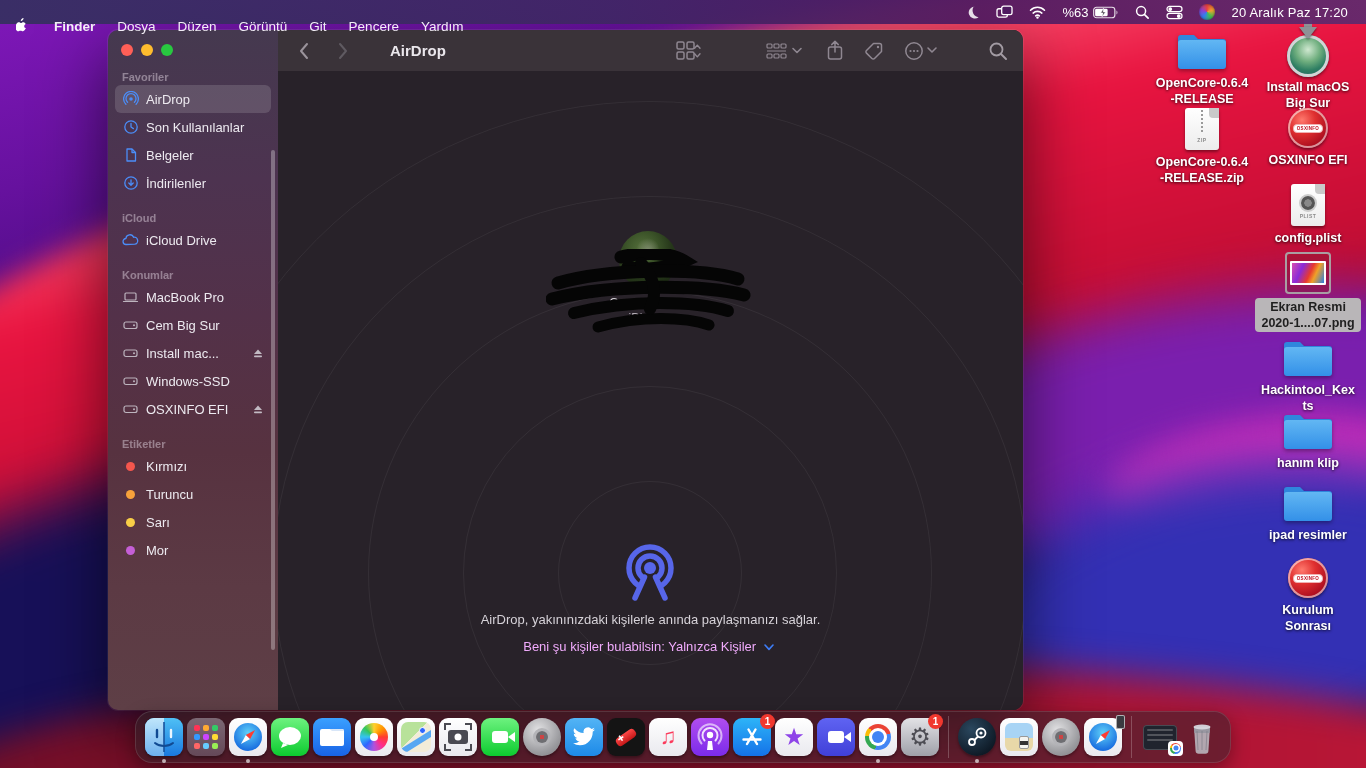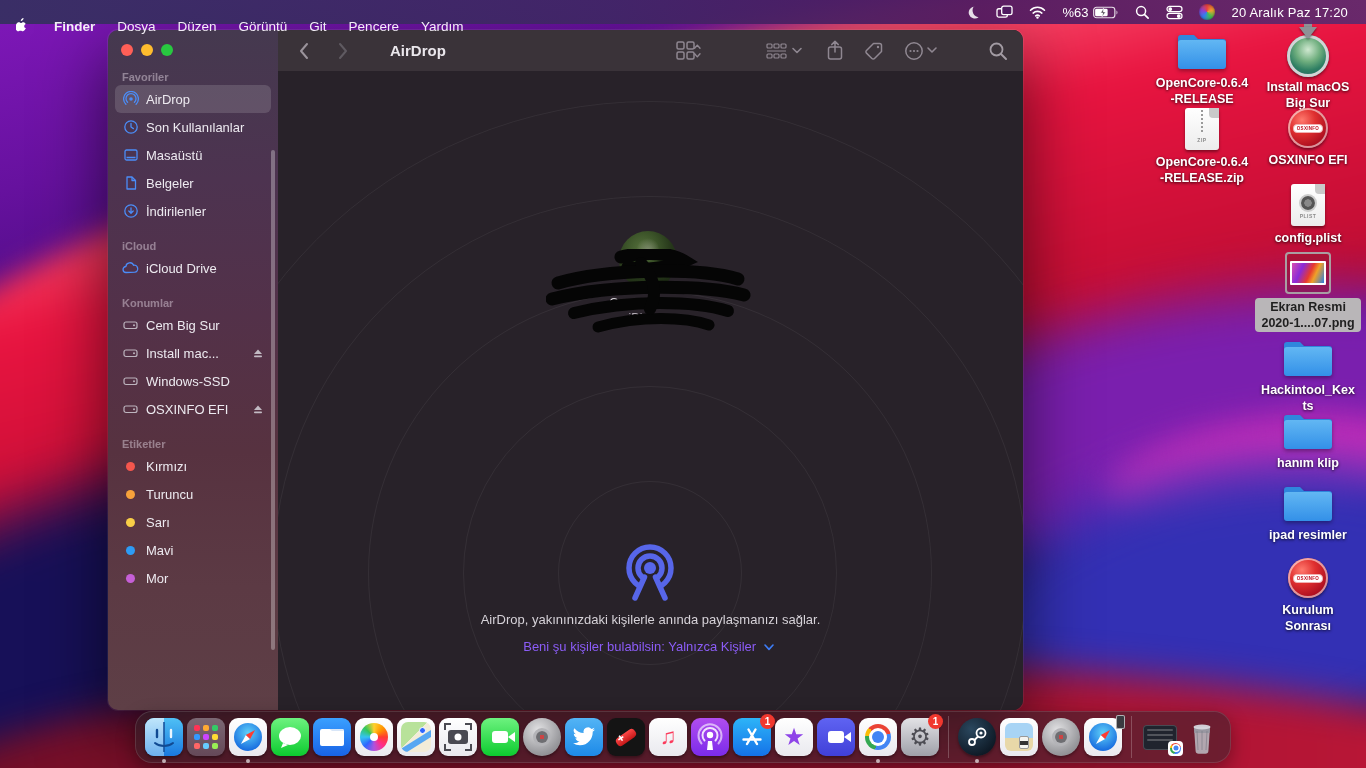--- a/index.html
+++ b/index.html
@@ -69,21 +69,21 @@
     background:radial-gradient(circle at 40% 30%,#55703c 0%,#3c5429 30%,#26371a 55%,#141f0e 100%); position:relative; overflow:hidden;}
   #avatar .hl { position:absolute; left:18px; top:6px; width:22px; height:26px; border-radius:50%;
     background:radial-gradient(circle,#7d8a6c 0%,rgba(80,96,58,0) 70%); }
   #device-name { margin-top:6px; font-size:13px; color:#d8d4d9; letter-spacing:2px; }
   #device-type { margin-top:1px; font-size:12px; color:#b2acb4; letter-spacing:.3px; }
   #scribble { position:absolute; left:-42px; top:18px; pointer-events:none; }
 
   
   #airdrop-glyph { position:absolute; left:340px; top:469px; }
   #airdrop-desc { position:absolute; left:0; right:0; top:541px; text-align:center; font-size:13px; color:#d6d2d8; }
-  #airdrop-visibility { position:absolute; left:0; right:4px; top:568px; text-align:center; font-size:13px; color:#8b5cf6; cursor:pointer; }
+  #airdrop-visibility { position:absolute; left:0; right:4px; top:568px; text-align:center; font-size:13px; color:#f0abfc; cursor:pointer; }
   #airdrop-visibility .chev { display:inline-block; margin-left:4px; }
 
   
   .ditem { position:absolute; width:110px; display:flex; flex-direction:column; align-items:center; gap:4px; z-index:10; }
   .dlabel { font-size:12.5px; font-weight:600; color:#fff; text-shadow:0 1px 3px rgba(0,0,0,.8); line-height:16px; text-align:center; }
   .dlabel.selpill { background:#b9b6b8; color:#1f1f1f; text-shadow:none; border-radius:4px; padding:1px 6px; }
   .folder-svg { filter:drop-shadow(0 2px 2px rgba(0,0,0,.35)); }
   .doc { width:34px; height:42px; background:linear-gradient(180deg,#fff,#ececec); border-radius:3px; position:relative;
     box-shadow:0 2px 3px rgba(0,0,0,.4); }
   .doc .fold { position:absolute; right:0; top:0; width:10px; height:10px; background:#c9c9c9; border-radius:0 0 0 4px; }
@@ -283,29 +283,20 @@
         <svg width="16" height="16" viewBox="0 0 16 16">
             <circle cx="8" cy="8" r="6.2" fill="none" stroke="currentColor" stroke-width="1.3"></circle>
             <path d="M8 4.5V8l2.4 1.6" fill="none" stroke="currentColor" stroke-width="1.3" stroke-linecap="round"></path>
           </svg>
       </span>
       <span>Son Kullanılanlar</span>
     </div>
     <div class="srow">
       <span class="si">
         <svg width="16" height="16" viewBox="0 0 16 16">
-            <rect x="2" y="3" width="12" height="10" rx="1.5" fill="none" stroke="currentColor" stroke-width="1.3"></rect>
-            <line x1="3.5" y1="10.5" x2="12.5" y2="10.5" stroke="currentColor" stroke-width="1.3"></line>
-          </svg>
-      </span>
-      <span>Masaüstü</span>
-    </div>
-    <div class="srow">
-      <span class="si">
-        <svg width="16" height="16" viewBox="0 0 16 16">
             <path d="M4 2h5l3.5 3.5V14H4z" fill="none" stroke="currentColor" stroke-width="1.3" stroke-linejoin="round"></path>
             <path d="M9 2v3.5h3.5" fill="none" stroke="currentColor" stroke-width="1.3" stroke-linejoin="round"></path>
           </svg>
       </span>
       <span>Belgeler</span>
     </div>
     <div class="srow">
       <span class="si">
         <svg width="16" height="16" viewBox="0 0 16 16">
             <circle cx="8" cy="8" r="6.2" fill="none" stroke="currentColor" stroke-width="1.3"></circle>
@@ -319,20 +310,29 @@
     <div class="srow">
       <span class="si">
         <svg width="17" height="16" viewBox="0 0 17 16">
             <path d="M4.2 12.5a3 3 0 0 1-.3-6 4 4 0 0 1 7.7-1.2 3.3 3.3 0 0 1 1.2 6.9z" fill="none" stroke="currentColor" stroke-width="1.3" stroke-linejoin="round"></path>
           </svg>
       </span>
       <span>iCloud Drive</span>
     </div>
 
     <div class="sec-title">Konumlar</div>
+    <div class="srow">
+      <span class="si gray">
+        <svg width="17" height="16" viewBox="0 0 17 16">
+            <rect x="3" y="4" width="11" height="7" rx="1" fill="none" stroke="currentColor" stroke-width="1.2"></rect>
+            <path d="M1.5 12.5h14" stroke="currentColor" stroke-width="1.2" stroke-linecap="round"></path>
+          </svg>
+      </span>
+      <span>MacBook Pro</span>
+    </div>
     <div class="srow">
       <span class="si gray">
         <svg width="17" height="16" viewBox="0 0 17 16">
             <rect x="2" y="5" width="13" height="6.5" rx="2" fill="none" stroke="currentColor" stroke-width="1.2"></rect>
             <circle cx="12" cy="8.2" r="1" fill="currentColor"></circle>
           </svg>
       </span>
       <span>Cem Big Sur</span>
     </div>
     <div class="srow">
@@ -380,24 +380,20 @@
       <span class="tagdot" style="background:#f5564d;"></span>
       <span>Kırmızı</span>
     </div>
     <div class="srow">
       <span class="tagdot" style="background:#f7a23b;"></span>
       <span>Turuncu</span>
     </div>
     <div class="srow">
       <span class="tagdot" style="background:#f8ce47;"></span>
       <span>Sarı</span>
-    </div>
-    <div class="srow">
-      <span class="tagdot" style="background:#2d9bf4;"></span>
-      <span>Mavi</span>
     </div>
     <div class="srow">
       <span class="tagdot" style="background:#c55fd6;"></span>
       <span>Mor</span>
     </div>
 
     <div id="sidebar-scrollbar"></div>
   </div>
 
   <div id="main-pane">

